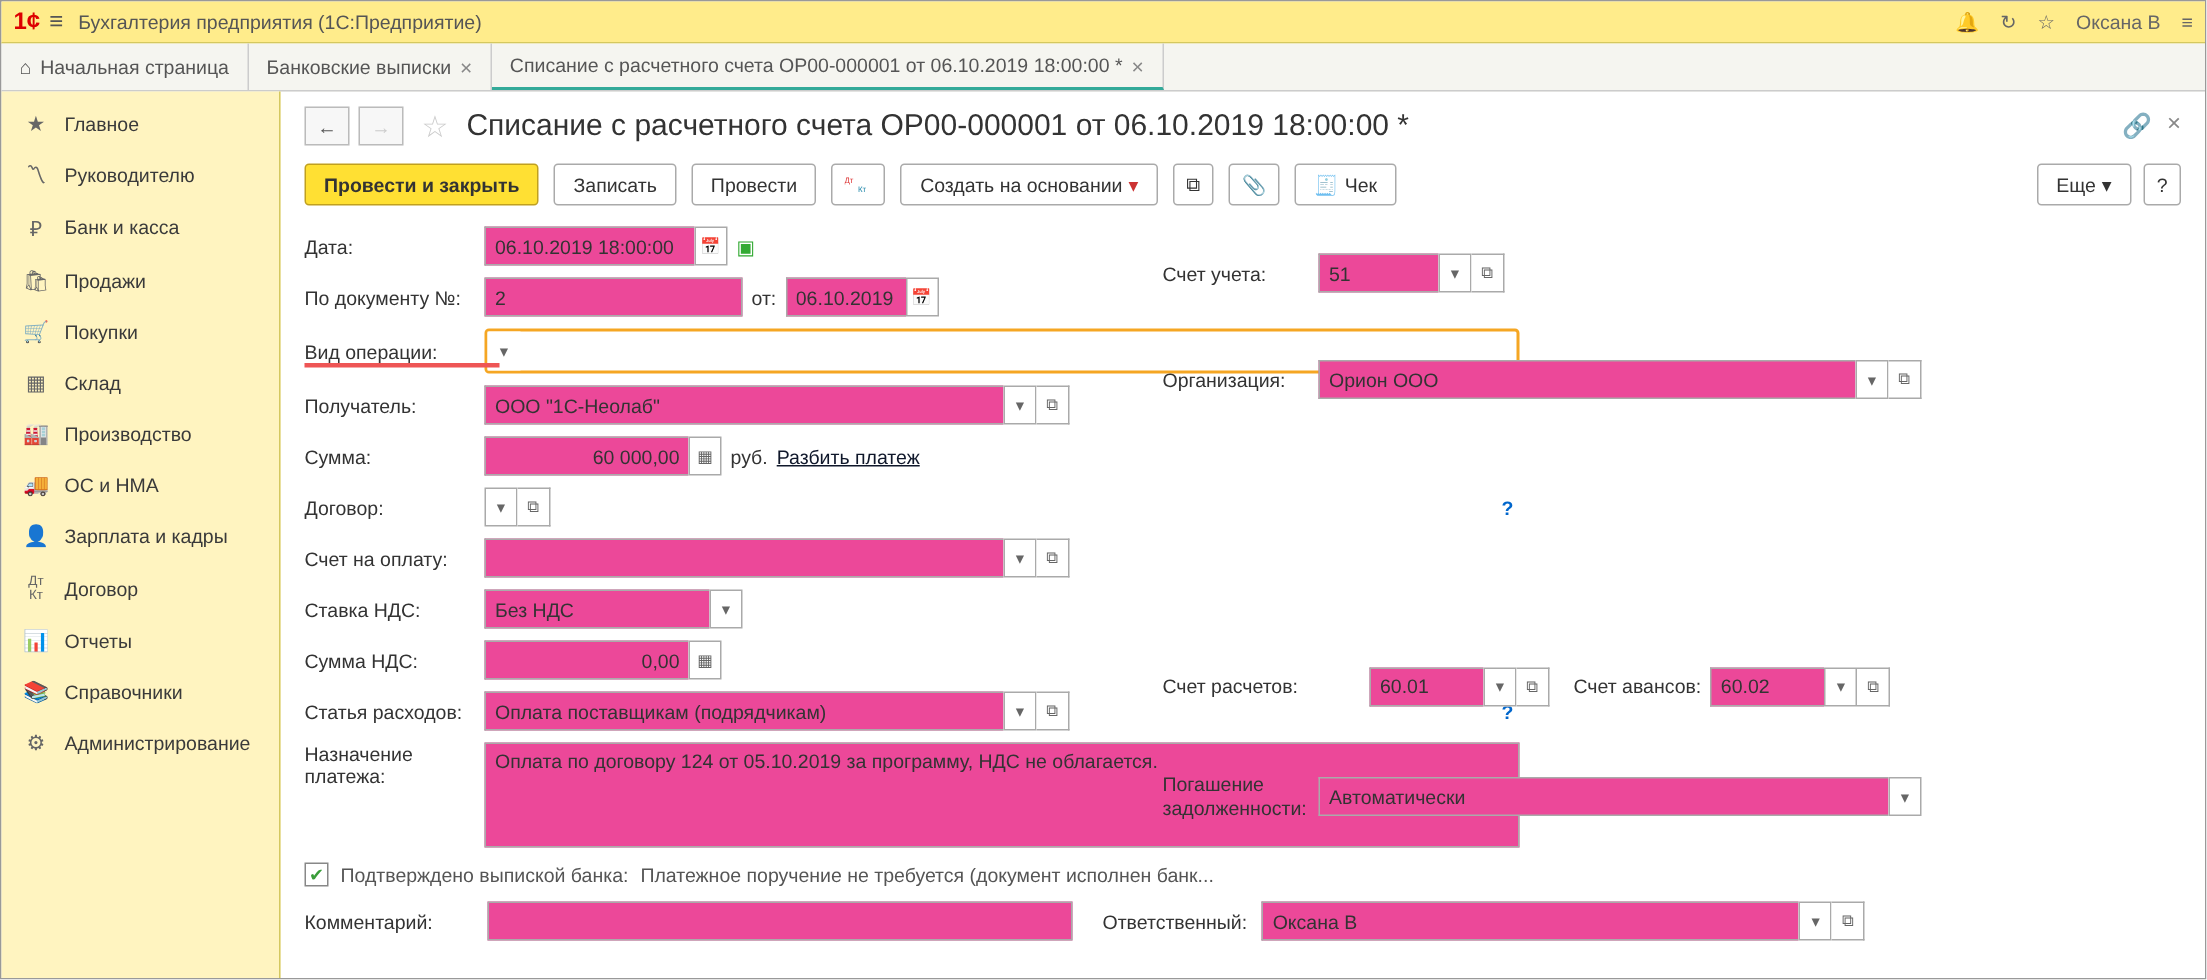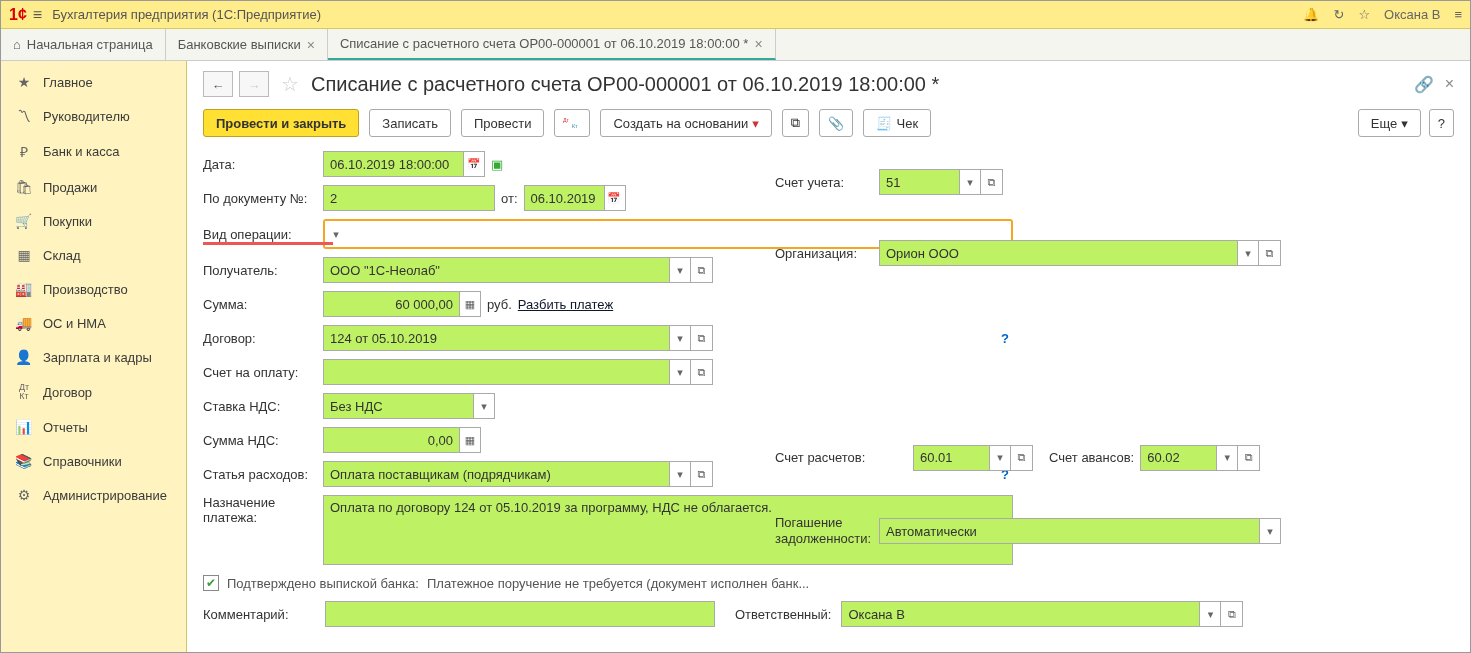--- a/index.html
+++ b/index.html
@@ -38,21 +38,21 @@
 .toolbar { display: flex; gap: 10px; margin-bottom: 14px; }
 .btn { border: 1px solid #aaa; background: #fff; padding: 5px 12px; cursor: pointer; border-radius: 3px; color: #333; font-size: 13px; display: inline-flex; align-items: center; gap: 4px; }
 .btn.primary { background: #ffe033; border-color: #c0a020; font-weight: bold; }
 .btn.icononly { padding: 5px 8px; }
 .toolbar-right { margin-left: auto; display: flex; gap: 8px; }
 
 .form-grid { display: grid; grid-template-columns: 116px 1fr; row-gap: 8px; column-gap: 4px; align-items: center; }
 .form-grid .lbl { color: #333; }
 .row-flex { display: flex; align-items: center; gap: 6px; }
 
-.inp { border: 1px solid #aaa; background: #bef264; height: 26px; padding: 0 6px; font-size: 13px; color: #333; }
+.inp { border: 1px solid #aaa; background: #ec4899; height: 26px; padding: 0 6px; font-size: 13px; color: #333; }
 .combo { display: flex; }
 .combo .inp { border-right: none; }
 .combo .cbtn { width: 22px; height: 26px; border: 1px solid #aaa; background: #fff; display: inline-flex; align-items: center; justify-content: center; cursor: pointer; color: #666; font-size: 11px; }
 .combo .cbtn + .cbtn { border-left: none; }
 
 .highlight-combo { border: 2px solid #f5a623; border-radius: 3px; }
 .highlight-combo .inp, .highlight-combo .cbtn { border: none; border-right: 1px solid #eee; }
 .highlight-combo .cbtn:last-child { border-right: none; }
 .underline-blue { position: relative; }
 .underline-blue::after { content:''; position:absolute; left:0; bottom:-3px; width: 130px; height: 3px; background: #e55; }
@@ -240,21 +240,20 @@
                 <input class="inp" style="width: 136px; text-align: right;" value="60 000,00">
                 <span class="cbtn">▦</span>
               </div>
             <span>руб.</span>
             <a class="link">Разбить платеж</a>
           </div>
 
           <div class="lbl">Договор:</div>
           <div class="row-flex">
             <div class="combo" style="flex:1">
-              <input class="inp" style="width: 346px;" value="124 от 05.10.2019">
               <span class="cbtn">▾</span>
               <span class="cbtn">⧉</span>
             </div>
             <span class="help">?</span>
           </div>
 
           <div class="lbl">Счет на оплату:</div>
           <div class="combo">
             <input class="inp" style="width: 346px;" value="">
             <span class="cbtn">▾</span>

